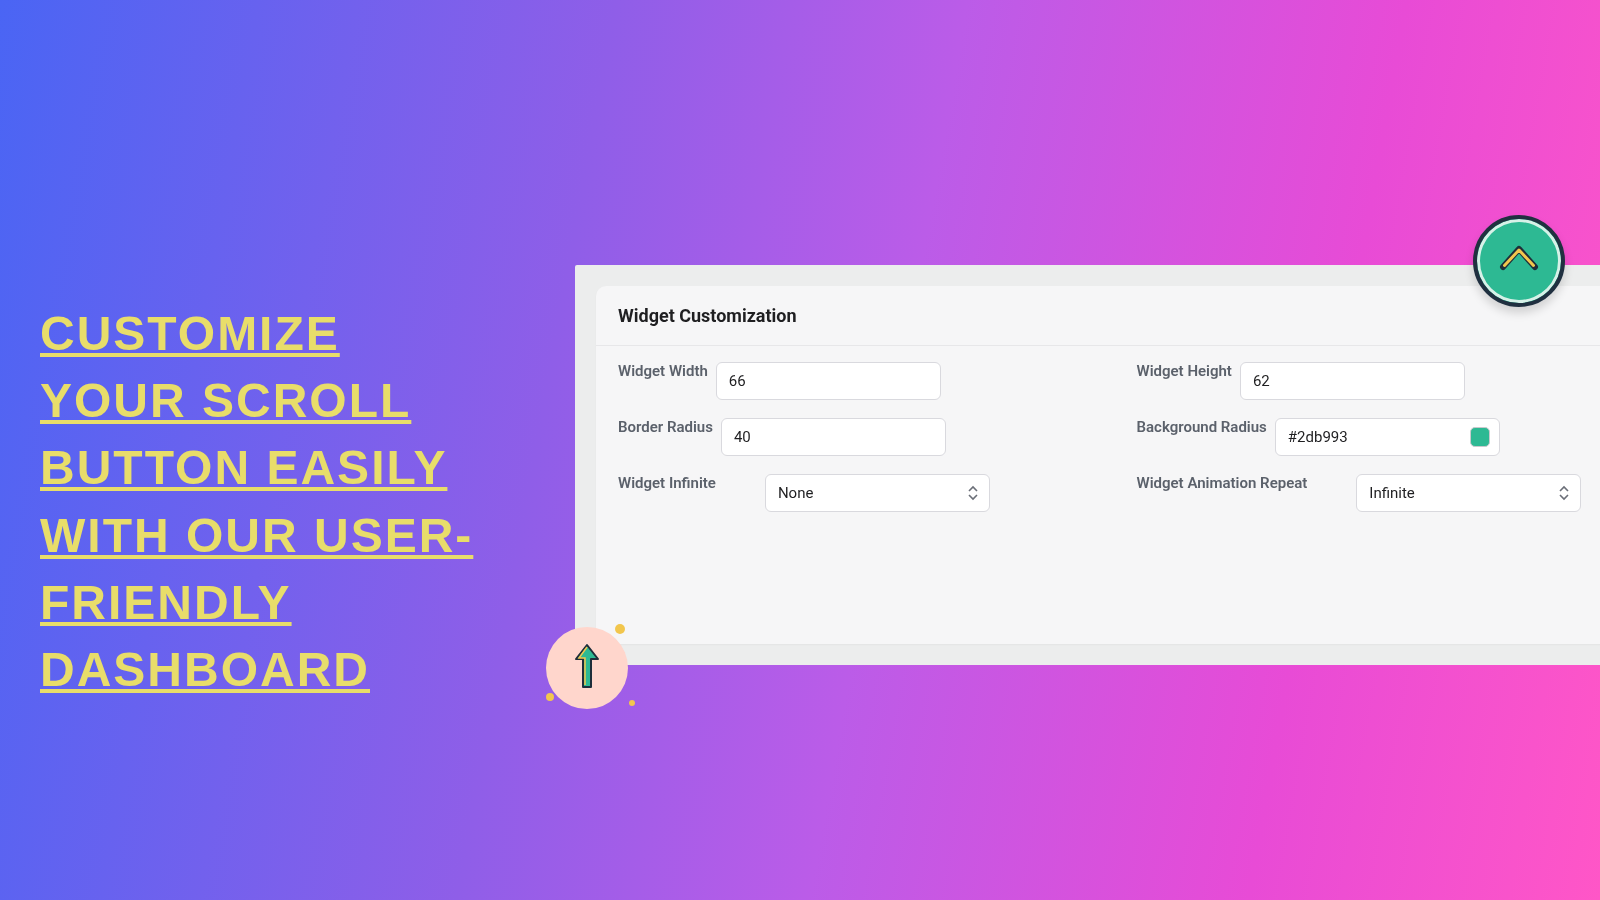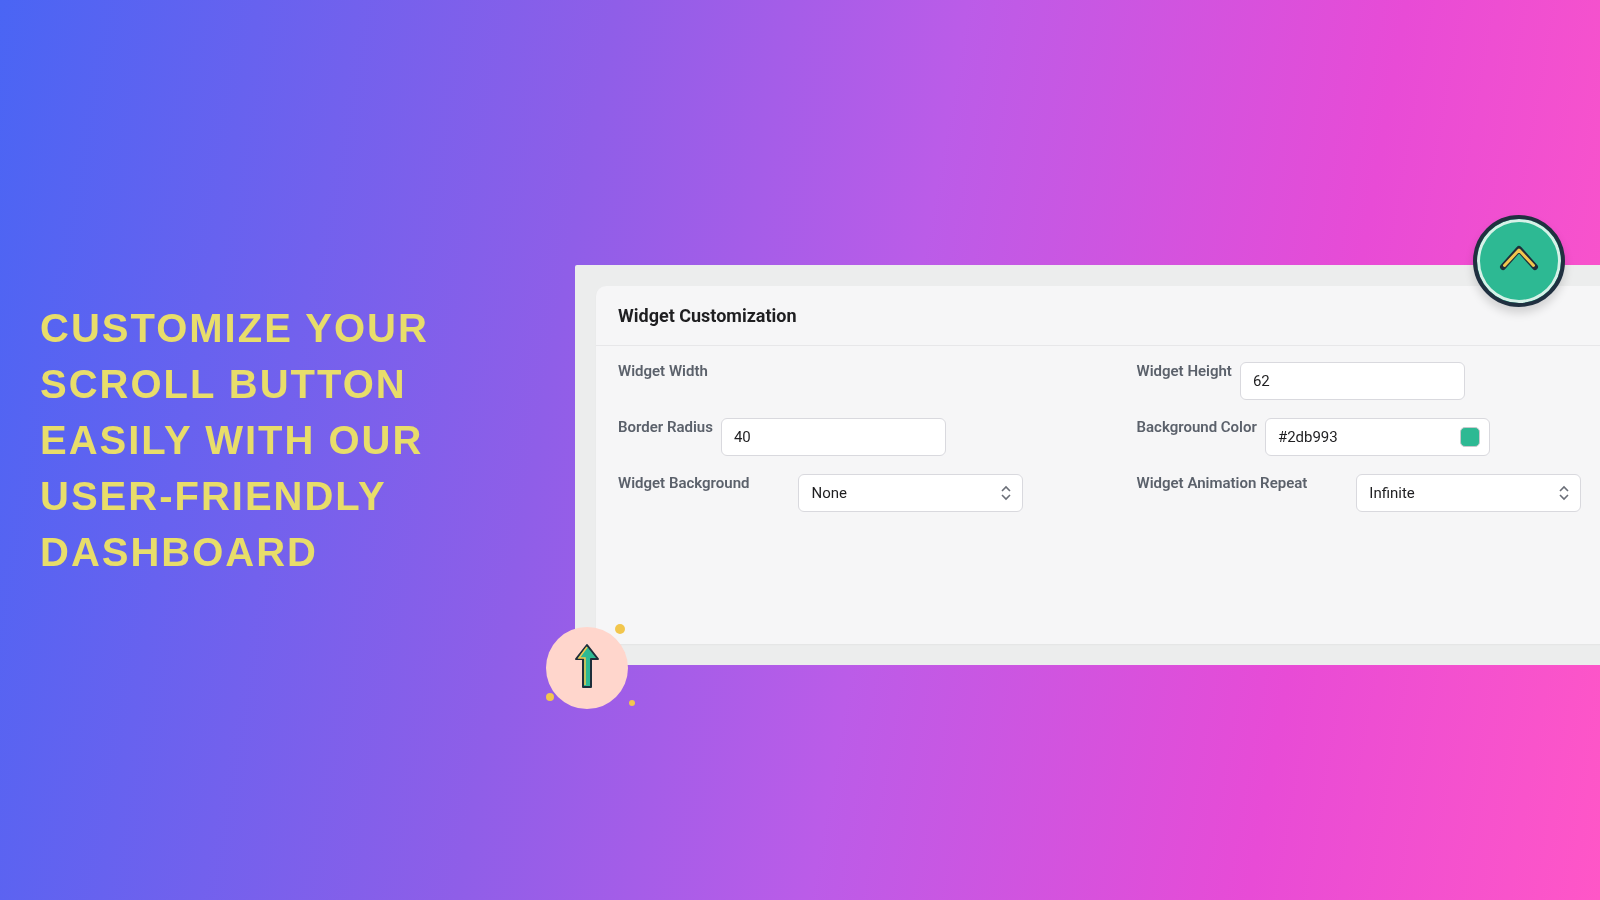--- a/index.html
+++ b/index.html
@@ -9,24 +9,25 @@
   background: linear-gradient(100deg, #4a65f4 0%, #8f5ee8 35%, #bb5ce8 55%, #e84bd6 80%, #ff56c7 100%);
   position: relative;
 }
 .headline {
   position: absolute;
   left: 40px;
   top: 300px;
   width: 460px;
   color: #e8dd6a;
   font-weight: 700;
-  font-size: 40px;
+  font-size: 48px;
   line-height: 1.4;
   letter-spacing: 2px;
   font-family: Futura, "Trebuchet MS", Arial, sans-serif;
+  text-decoration: underline;
 }
 .panel {
   position: absolute;
   left: 575px;
   top: 265px;
   width: 1099px;
   height: 400px;
   background: #eceded;
   border-radius: 2px;
 }
@@ -112,42 +113,43 @@
 <div class="bg">
   <div class="headline">CUSTOMIZE YOUR SCROLL BUTTON EASILY WITH OUR USER-FRIENDLY DASHBOARD</div>
 
   <div class="panel">
     <div class="card">
       <div class="card-header">Widget Customization</div>
       <div class="form-area">
 
         <div class="form-group">
           <label class="form-label">Widget Width</label>
+          <input class="form-input" type="text" value="66" style="">
         </div>
 
         <div class="form-group">
           <label class="form-label">Widget Height</label>
           <input class="form-input" type="text" value="62" style="">
         </div>
 
         <div class="form-group">
           <label class="form-label">Border Radius</label>
           <input class="form-input" type="text" value="40" style="">
         </div>
 
         <div class="form-group">
-          <label class="form-label">Background Color</label>
+          <label class="form-label">Background Radius</label>
           <div class="color-row">
             <input class="form-input" type="text" style="width: 100%;" value="#2db993">
             <span class="color-swatch" style="background:#2db993;"></span>
           </div>
         </div>
 
         <div class="form-group">
-          <label class="form-label">Widget Background</label>
+          <label class="form-label">Widget Infinite</label>
           <div class="select-wrap">
             <input class="form-input" type="text" style="width: 100%;" readonly="" value="None">
             <span class="select-updown">
               <svg viewBox="0 0 14 18">
                   <path d="M3 7 L7 3 L11 7" fill="none" stroke="#6b6f78" stroke-width="1.6"></path>
                   <path d="M3 11 L7 15 L11 11" fill="none" stroke="#6b6f78" stroke-width="1.6"></path>
                 </svg>
             </span>
           </div>
         </div>

